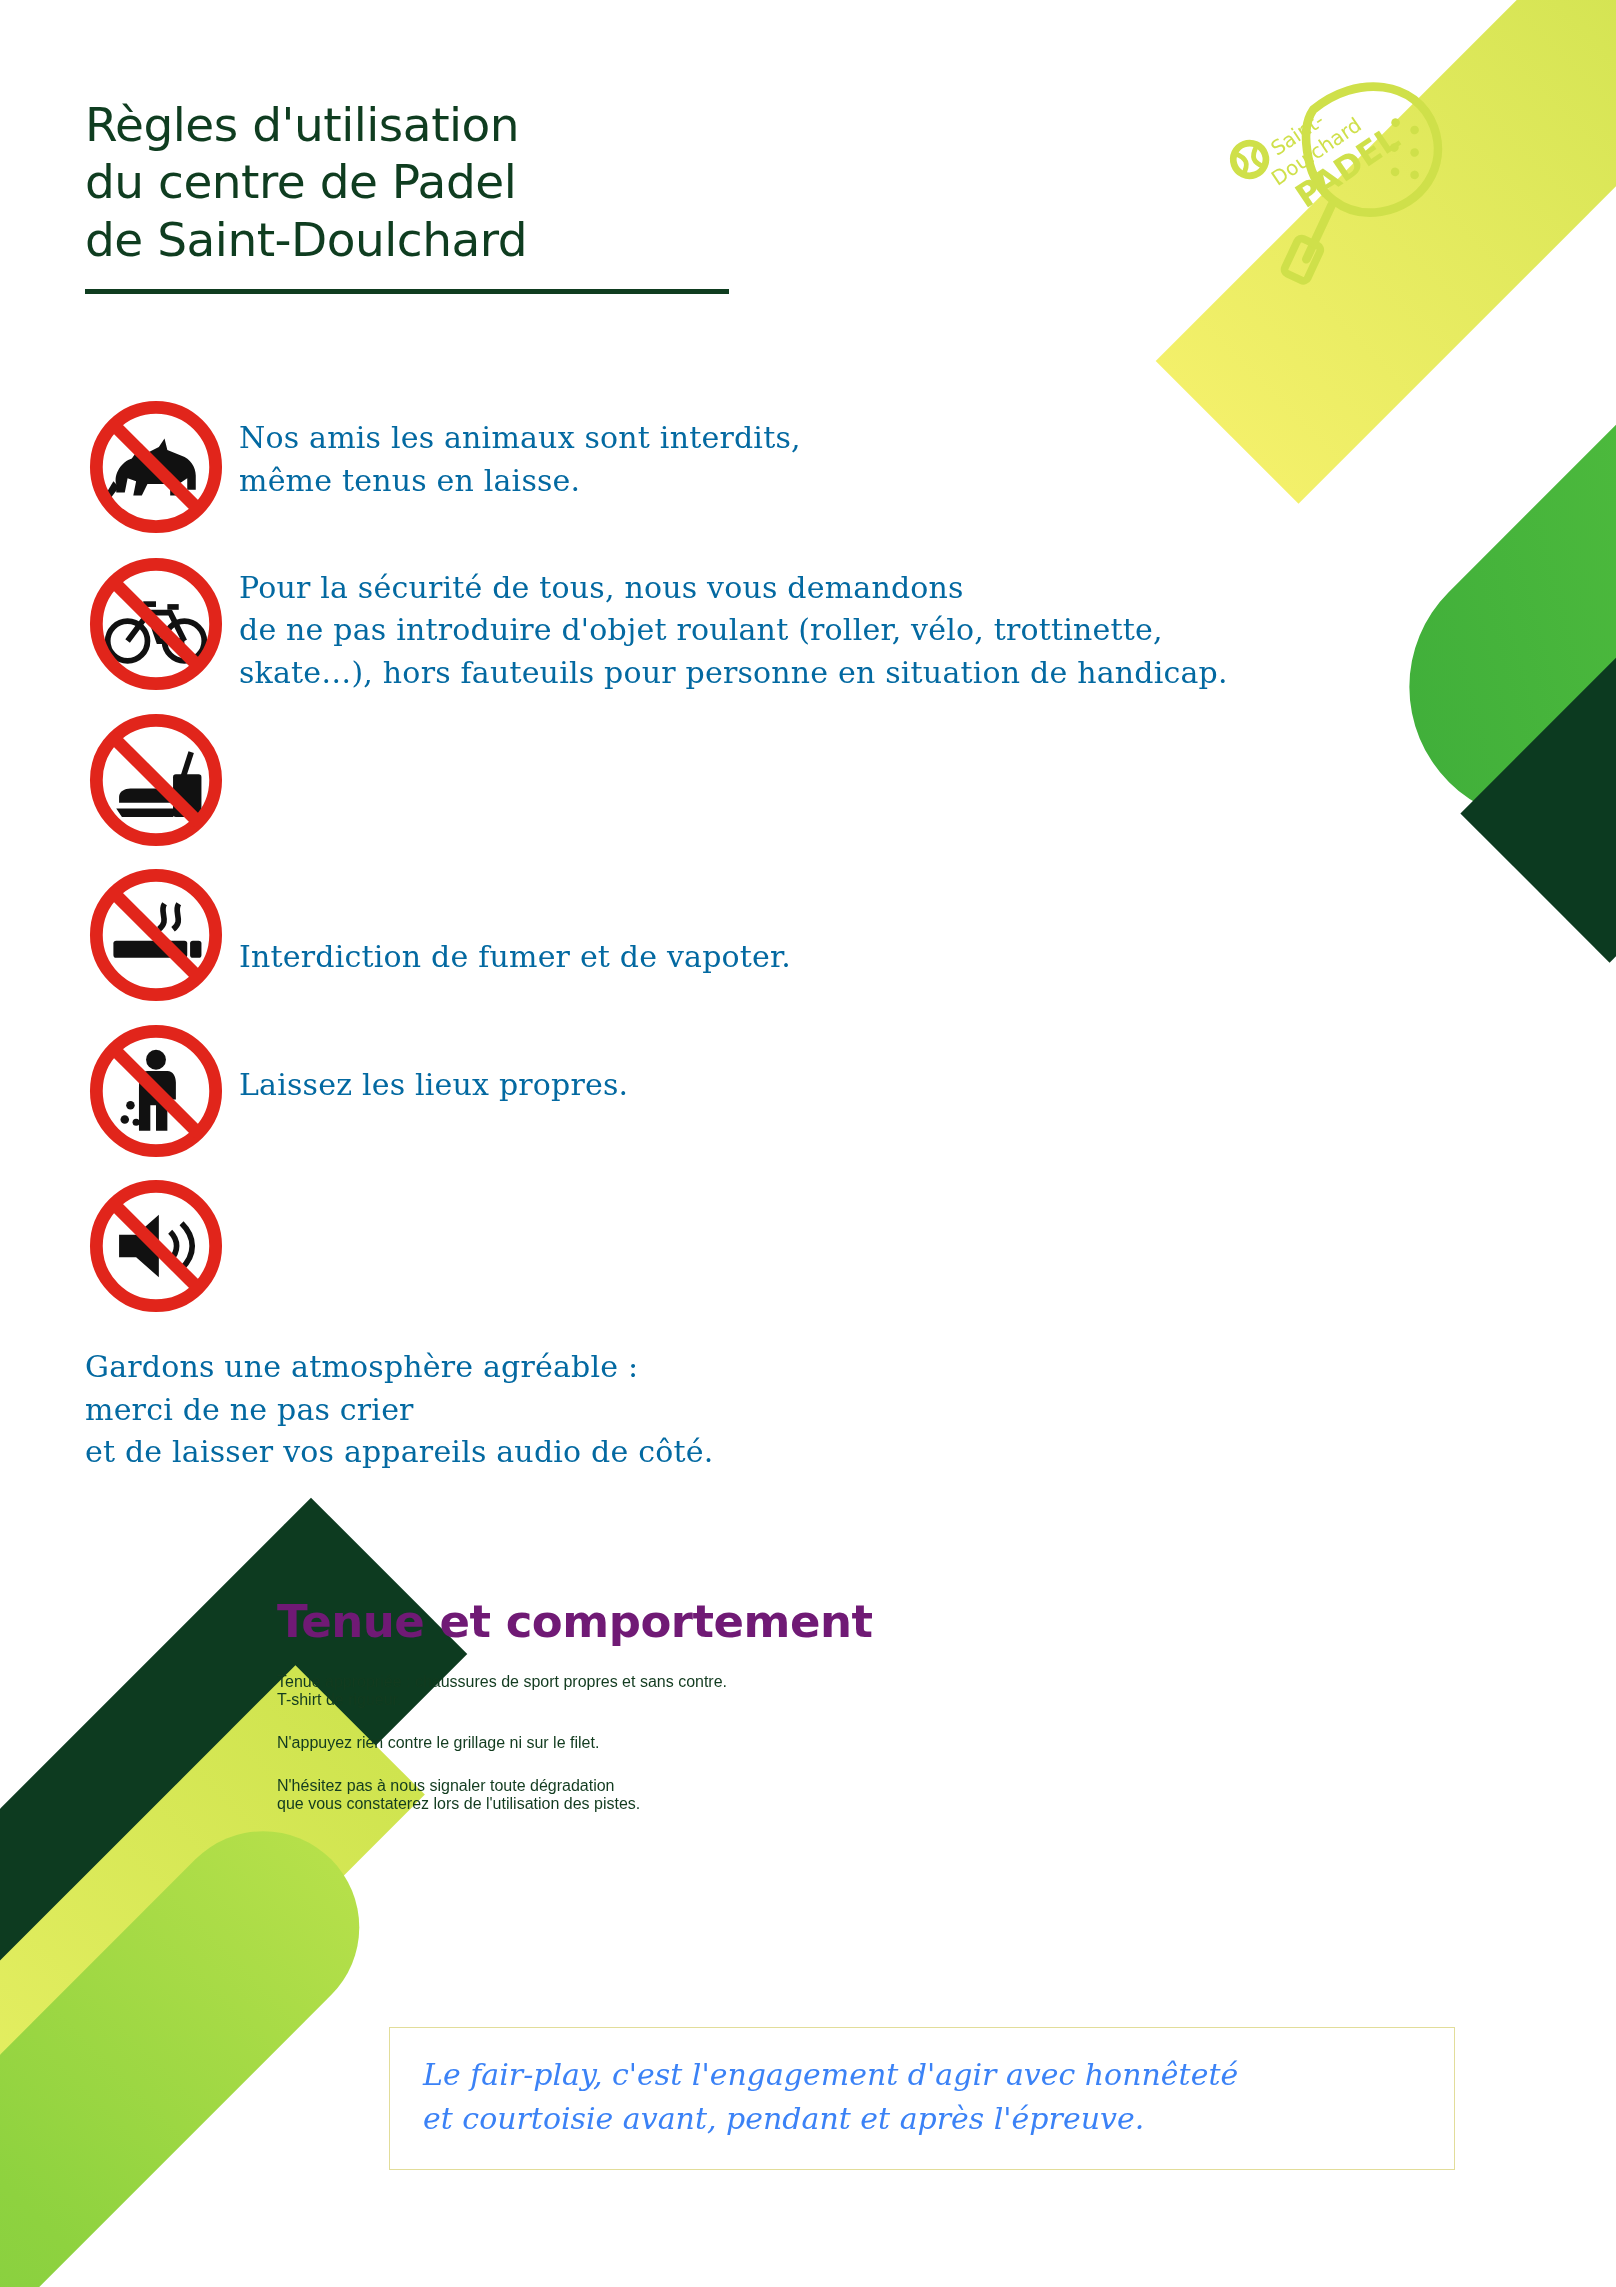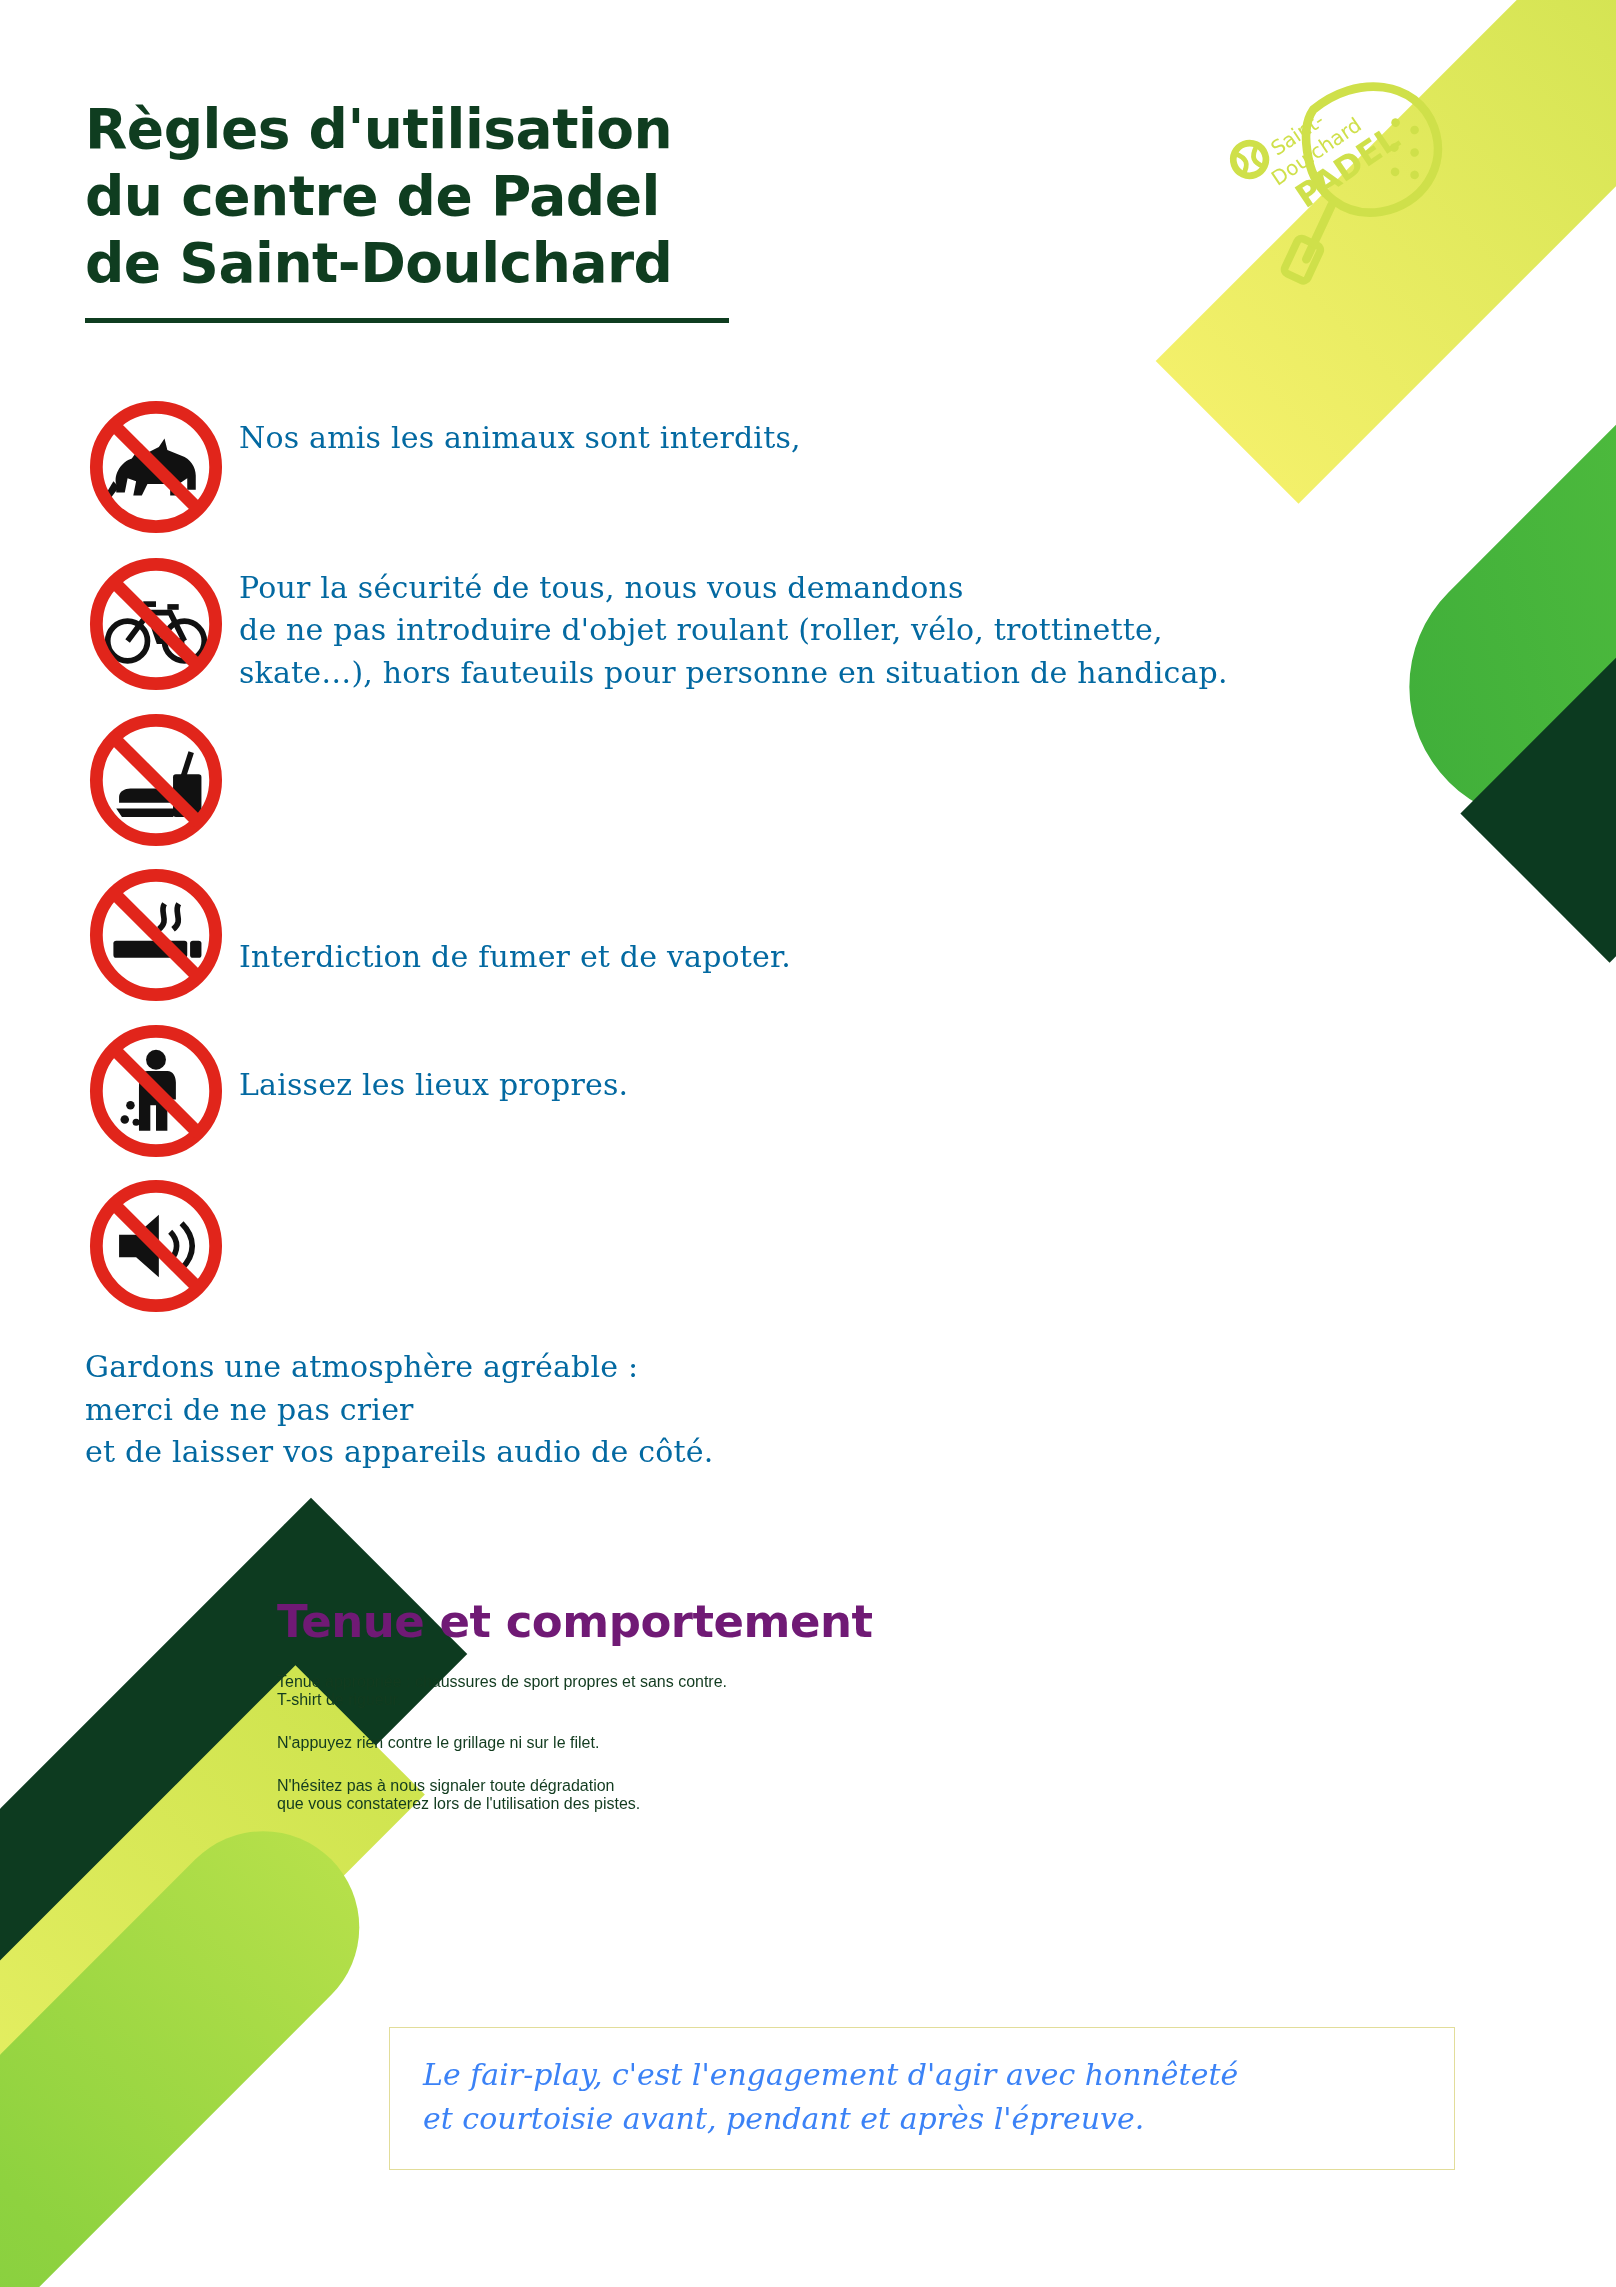--- a/index.html
+++ b/index.html
@@ -112,22 +112,22 @@
   
   .header {
     position: absolute;
     top: 96px;
     left: 85px;
     width: 730px;
   }
   .header h1 {
     margin: 0;
     font-family: "DejaVu Sans", sans-serif;
-    font-weight: bold;
-    font-size: 55px;
+    font-weight: normal;
+    font-size: 47px;
     line-height: 1.22;
     letter-spacing: -0.5px;
     color: #0f3d20;
   }
   .header-rule {
     margin-top: 21px;
     width: 644px;
     height: 4.8px;
     background: #0f3d20;
   }
@@ -288,20 +288,21 @@
         <g>
           <path d="M22 62 C20 55 26 46 33 44 L40 34 L44 40 L52 36 L56 30 L58 38 L68 42 C74 44 78 50 78 56 L78 66 L72 66 L72 58 L66 62 L66 70 L60 70 L60 62 L44 62 L40 70 L34 70 L36 60 L30 58 L28 68 L22 68 Z" fill="#111"></path>
           <path d="M20 60 L14 70 L18 72 L24 64 Z" fill="#111"></path>
         </g>
         <circle cx="50" cy="50" r="42" fill="none" stroke="#e1251b" stroke-width="9"></circle>
         <line x1="20" y1="20" x2="80" y2="80" stroke="#e1251b" stroke-width="9"></line>
       </svg>
     </div>
     <div class="rule-text">
       <div>Nos amis les animaux sont interdits,</div>
+      <div>même tenus en laisse.</div>
     </div>
   </div>
 
   <div class="rule r2">
     <div class="icon-wrap">
       <svg class="r-icon" viewBox="0 0 100 100">
         <g fill="none" stroke="#111" stroke-width="4">
           <circle cx="30" cy="62" r="14"></circle>
           <circle cx="70" cy="62" r="14"></circle>
           <path d="M30 62 L45 42 L60 42 L70 62"></path>

